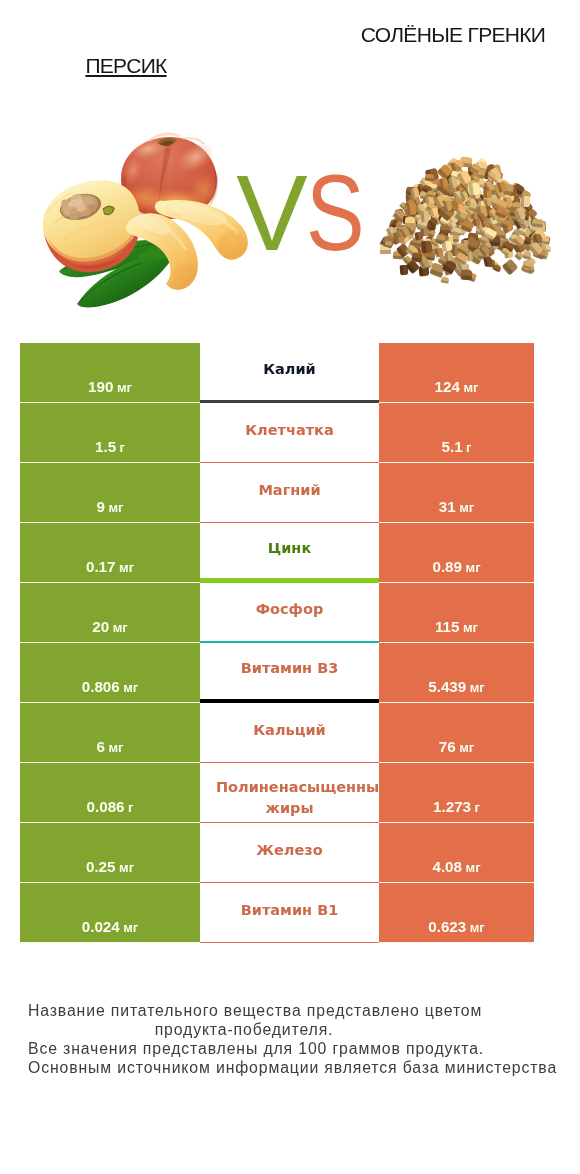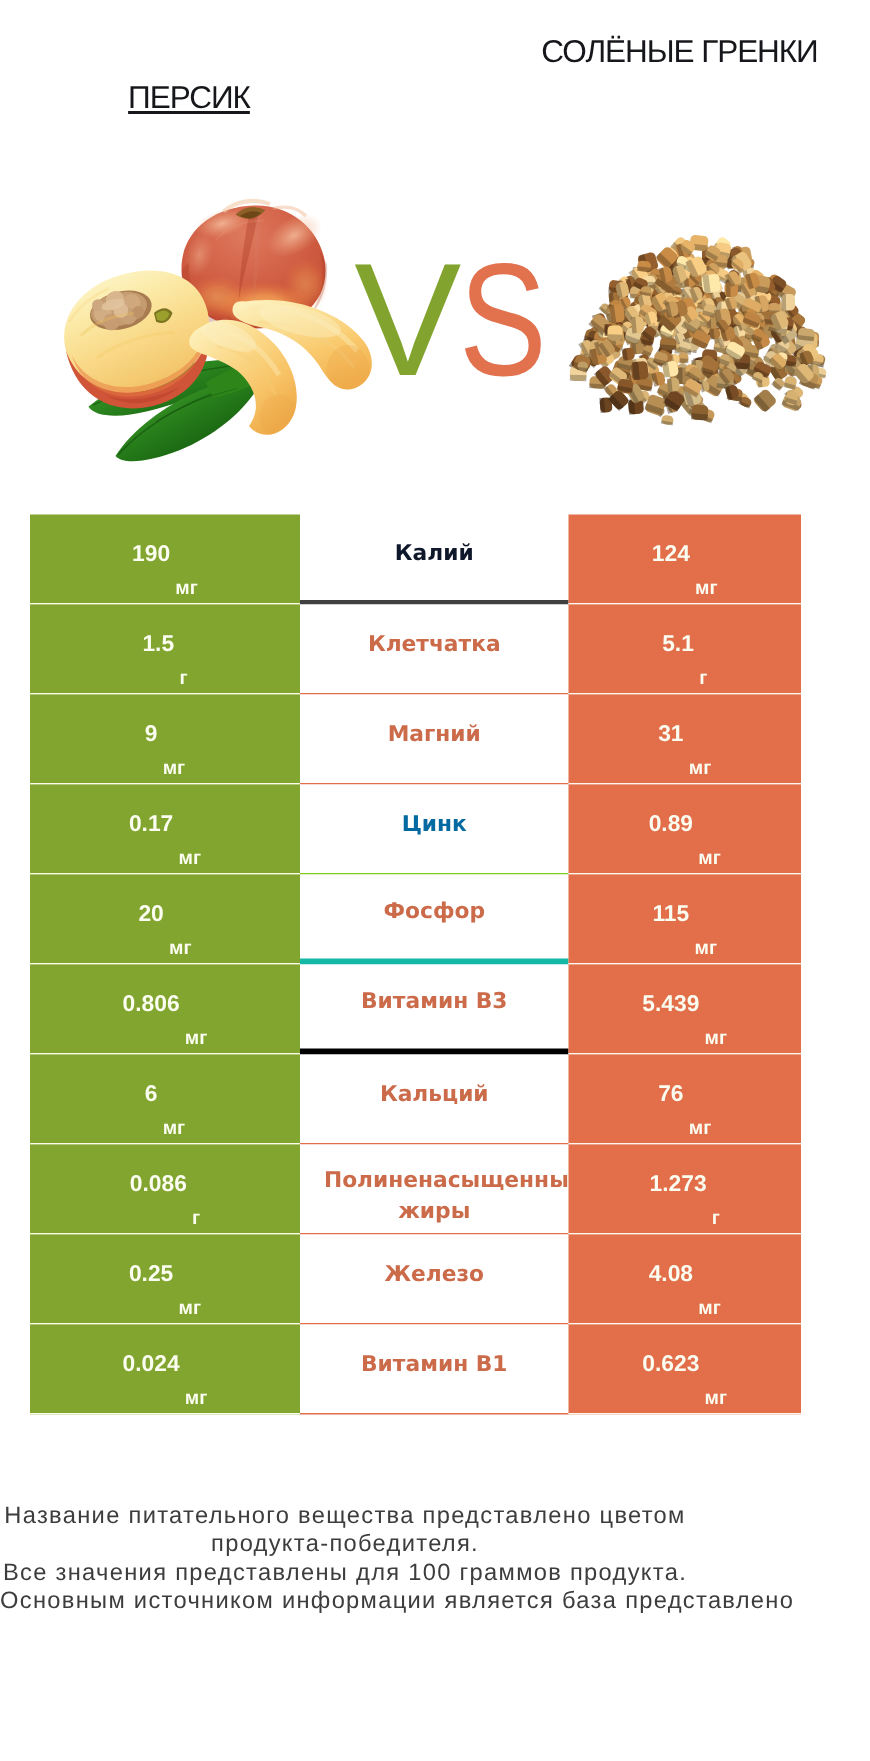--- a/index.html
+++ b/index.html
@@ -14,33 +14,33 @@
 
   .hero{position:absolute;left:0;top:0;width:580px;height:330px;}
   .hero svg{position:absolute;left:0;top:0;}
   .vs{position:absolute;left:0;top:160px;width:580px;text-align:center;font-size:107px;line-height:107px;font-weight:400;letter-spacing:-2px;padding-left:9px;margin-left:11px;}
   .vs .v{color:#82a42e;}
   .vs .s{color:#e2714e;display:inline-block;transform:scaleX(0.82);transform-origin:left center;}
 
   .tbl{position:absolute;left:20px;top:343px;width:538px;}
   .row{position:relative;width:538px;height:60px;}
   .cell{position:absolute;top:0;height:60px;display:flex;align-items:center;justify-content:center;text-align:center;}
-  .cval{width:180px;color:#fbfdf0;font-size:15.2px;font-weight:700;white-space:nowrap;padding-bottom:7px;paint-order:stroke fill;}
+  .cval{width:180px;color:#fbfdf0;font-size:15.2px;font-weight:700;white-space:nowrap;padding-bottom:7px;paint-order:stroke fill;align-items:flex-end;}
   .cl{left:0;background:#81a52f;border-bottom:1px solid #fbfde9;}
   .cl span{-webkit-text-stroke:0.55px #81a52f;}
   .cr{left:359px;width:155px;background:#e26e4a;border-bottom:1px solid #fdf6ee;}
   .cr span{-webkit-text-stroke:0.55px #e26e4a;}
   .cm{left:180px;width:179px;background:#fff;font-family:"DejaVu Sans",sans-serif;font-size:14.5px;font-weight:700;line-height:21px;flex-direction:column;overflow:visible;padding-bottom:5px;}
   .cm .lbl{display:block;white-space:nowrap;-webkit-text-stroke:0.35px #fff;paint-order:stroke fill;}
   .cm.wide{justify-content:flex-start;padding-top:14px;padding-bottom:0;}
   .cm.wide .lbl:first-child{transform:translateX(13px);}
   .cl,.cr{z-index:2;}
   .unit{font-size:13px;margin-left:3.5px;margin-top:45px;}
 
-  .note{position:absolute;left:0;top:1001px;width:460px;text-align:center;color:#3d3d3d;font-size:15.8px;line-height:19.15px;letter-spacing:0.87px;}
+  .note{position:absolute;left:0;top:1001px;width:460px;text-align:center;color:#3d3d3d;font-size:15.8px;line-height:19.15px;letter-spacing:0.87px;padding-left:28px;}
   .note div{white-space:nowrap;}
 </style>
 </head>
 <body>
 
 <div class="page">
 
   <div class="title" id="title-left">ПЕРСИК</div>
   <div class="title" id="title-right">СОЛЁНЫЕ ГРЕНКИ</div>
 
@@ -2453,34 +2453,34 @@
         <div class="cell cval cr">
           <span>31</span>
           <span class="unit">мг</span>
         </div>
       </div>
       <div class="row">
         <div class="cell cval cl">
           <span>0.17</span>
           <span class="unit">мг</span>
         </div>
-        <div class="cell cm" style="border-bottom:1px solid #84cc16;color:#0369a1">
+        <div class="cell cm" style="border-bottom:5px solid #84cc16;color:#4d7c0f">
           <span class="lbl">Цинк</span>
         </div>
         <div class="cell cval cr">
           <span>0.89</span>
           <span class="unit">мг</span>
         </div>
       </div>
       <div class="row">
         <div class="cell cval cl">
           <span>20</span>
           <span class="unit">мг</span>
         </div>
-        <div class="cell cm" style="border-bottom:4px solid #14b8a6;color:#cb6b4a">
+        <div class="cell cm" style="border-bottom:2px solid #14b8a6;color:#cb6b4a">
           <span class="lbl">Фосфор</span>
         </div>
         <div class="cell cval cr">
           <span>115</span>
           <span class="unit">мг</span>
         </div>
       </div>
       <div class="row">
         <div class="cell cval cl">
           <span>0.806</span>
@@ -2546,15 +2546,15 @@
           <span>0.623</span>
           <span class="unit">мг</span>
         </div>
       </div>
     </div>
 
   <div class="note" id="note">
       <div>Название питательного вещества представлено цветом</div>
       <div>продукта-победителя.</div>
       <div>Все значения представлены для 100 граммов продукта.</div>
-      <div>Основным источником информации является база представлено</div>
+      <div>Основным источником информации является база министерства</div>
     </div>
 </div>
 
 </body></html>

